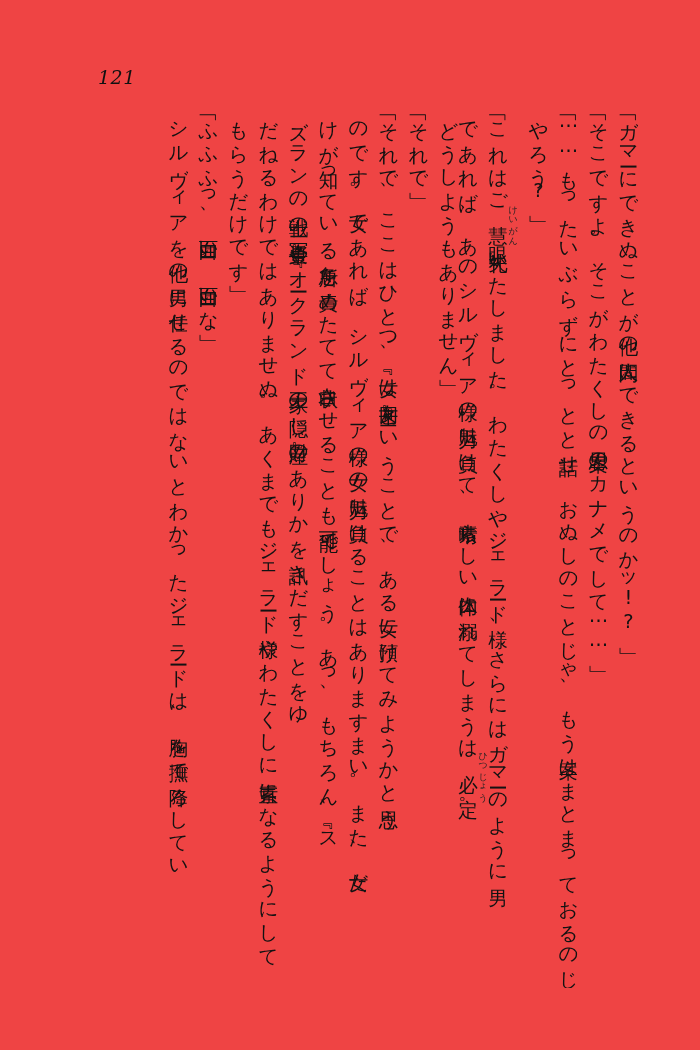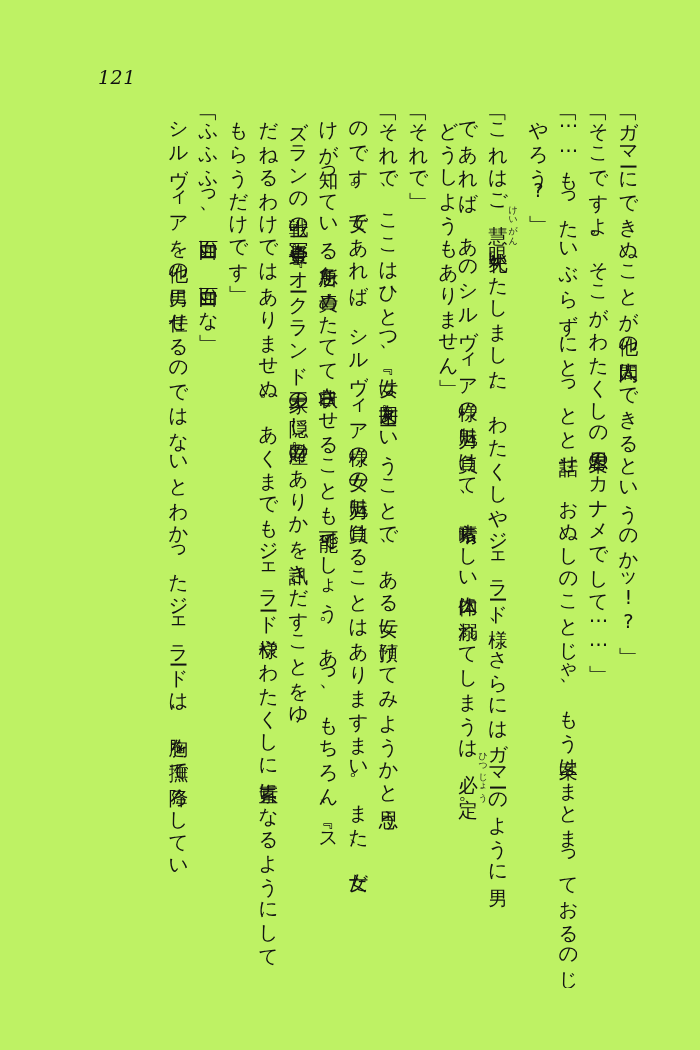--- a/index.html
+++ b/index.html
@@ -11,21 +11,21 @@
     width: 700px;
     height: 1050px;
     overflow: hidden;
     font-family: "DejaVu Serif", "Liberation Serif", serif;
     color: #1a1a1a;
   }
   #page {
     position: relative;
     width: 700px;
     height: 1050px;
-    background: #bef264;
+    background: #ef4444;
   }
   #page-number {
     position: absolute;
     top: 66px;
     left: 98px;
     font-family: "DejaVu Serif", "Liberation Serif", serif;
     font-style: italic;
     font-size: 19px;
     letter-spacing: 0.5px;
     color: #111;

